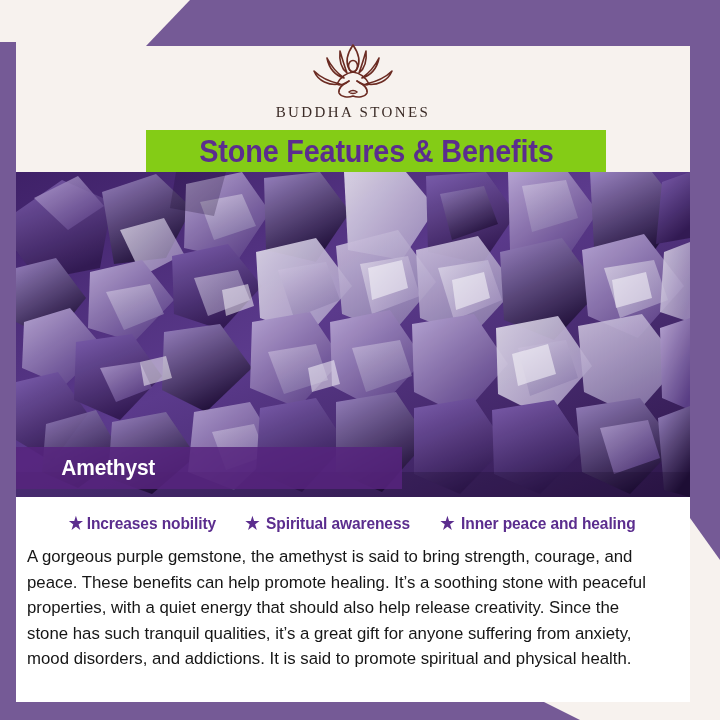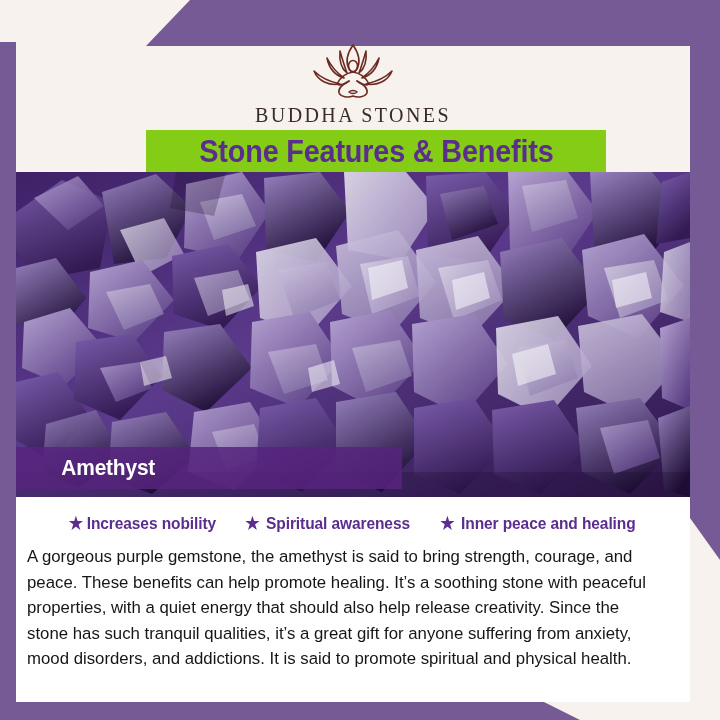--- a/index.html
+++ b/index.html
@@ -86,21 +86,21 @@
     justify-content: flex-start;
     z-index: 4;
   }
   .logo-mark {
     width: 118px;
     height: 62px;
     margin-top: -6px;
   }
   .logo-word {
     font-family: "Liberation Serif", serif;
-    font-size: 20px;
+    font-size: 15px;
     letter-spacing: 2.4px;
     color: #3b2b26;
     margin-top: 2px;
   }
 
   
   .title-banner {
     position: absolute;
     left: 130px;
     top: 84px;

